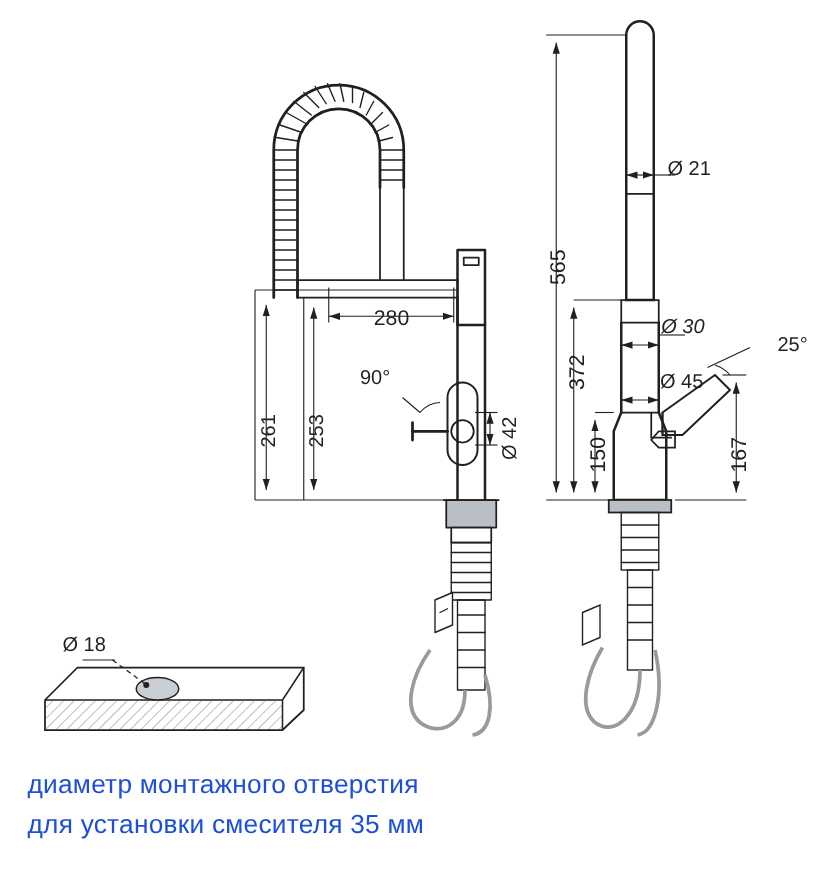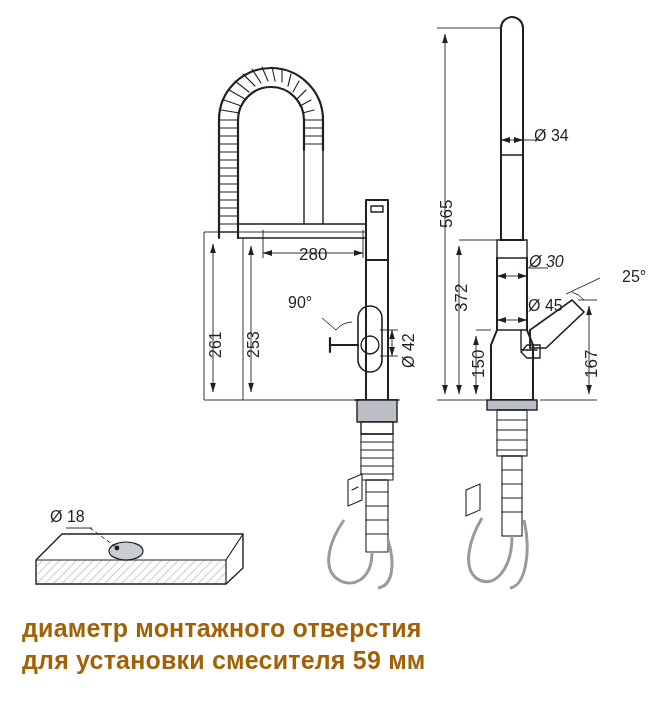--- a/index.html
+++ b/index.html
@@ -25,25 +25,24 @@
     position: absolute;
     left: 0; top: 0;
     width: 652px;
     height: 705px;
   }
   .cap {
     position: absolute;
     left: 22px;
     top: 612px;
     width: 600px;
-    font-size: 25px;
+    font-size: 21px;
     line-height: 32px;
-    color: #a16207;
+    color: #1d4ed8;
     letter-spacing: 0.2px;
-    font-weight: bold;
   }
   .cap div { white-space: nowrap; }
   .lbl {
     position: absolute;
     font-size: 16px;
     color: #231f20;
     white-space: nowrap;
   }
   .lbl.vert {
     transform: rotate(-90deg);
@@ -246,25 +245,25 @@
   <div class="lbl vert" style="left:207px; top:358px;">261</div>
   <div class="lbl vert" style="left:245px; top:358px;">253</div>
   <div class="lbl big" style="left:299px; top:245px;">280</div>
   <div class="lbl" style="left:288px; top:294px;">90°</div>
   <div class="lbl vert" style="left:400px; top:368px;">Ø 42</div>
 
   <div class="lbl vert big" style="left:437px; top:228px;">565</div>
   <div class="lbl vert big" style="left:452px; top:312px;">372</div>
   <div class="lbl vert big" style="left:469px; top:378px;">150</div>
   <div class="lbl vert big" style="left:582px; top:378px;">167</div>
-  <div class="lbl" style="left:534px; top:127px;">Ø 34</div>
+  <div class="lbl" style="left:534px; top:127px;">Ø 21</div>
   <div class="lbl" style="left:529px; top:253px;font-style:italic;">Ø 30</div>
   <div class="lbl" style="left:506px; top:297px;margin-left:22px;">Ø 45</div>
   <div class="lbl" style="left:622px; top:268px;">25°</div>
 
   <div class="lbl" style="left:50px; top:508px;">Ø 18</div>
 
   <div class="cap">
     <div>диаметр монтажного отверстия</div>
-    <div>для установки смесителя 59 мм</div>
+    <div>для установки смесителя 35 мм</div>
   </div>
 
 </div>
 
 </body></html>

